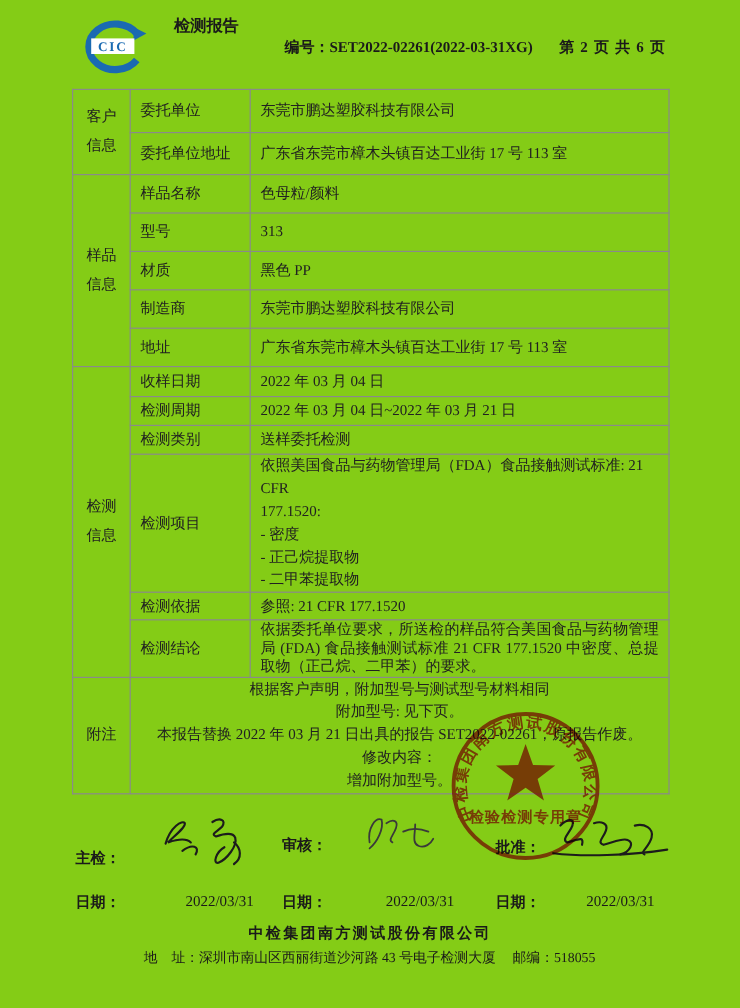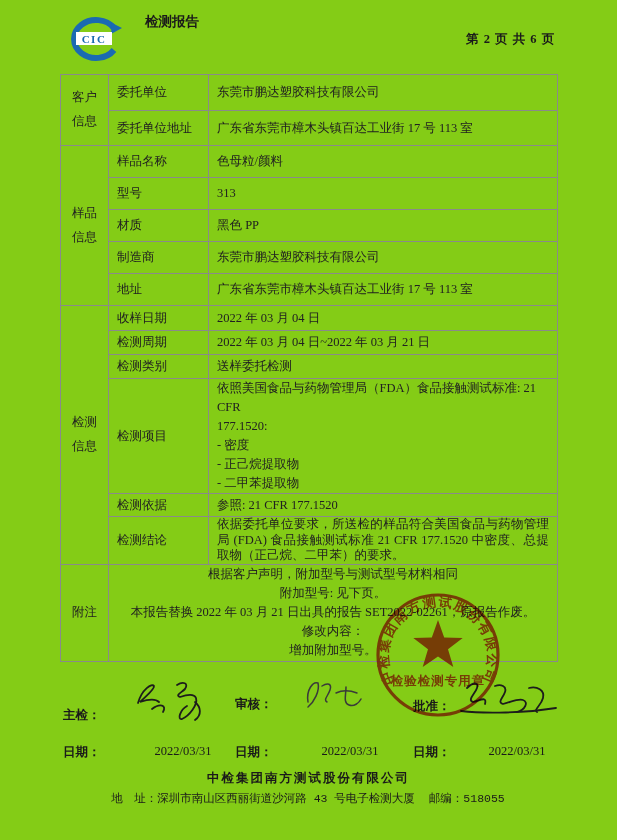--- a/index.html
+++ b/index.html
@@ -28,39 +28,42 @@
   td.notecell{vertical-align:top;padding-top:3px;}
   td.notecell .line{line-height:19px;text-align:center;}
   
   .sig-label{position:absolute;font-size:12.5px;font-weight:bold;color:#1a1a1a;}
   .sig-date{position:absolute;font-size:12.5px;color:#1a1a1a;}
   .sig-svg{position:absolute;}
   .seal{position:absolute;left:373px;top:590px;width:130px;height:130px;mix-blend-mode:multiply;opacity:.92;}
   
   .ft-company{position:absolute;left:0;top:770px;width:617px;text-align:center;
     font-size:12.5px;font-weight:bold;letter-spacing:2px;color:#1a1a1a;}
-  .ft-line1{position:absolute;left:0;top:791px;width:616px;text-align:center;font-size:11.5px;color:#1a1a1a;font-family:Liberation Mono, monospace;}
+  .ft-line1{position:absolute;left:0;top:791px;width:616px;text-align:center;font-size:11.5px;color:#1a1a1a;}
   .ft-line2{position:absolute;left:0;top:807px;width:617px;text-align:center;font-size:11.5px;color:#1a1a1a;}
   .ft-url{color:#0000dd;text-decoration:underline;}
   .sp{display:inline-block;width:14px;}
 </style>
 </head>
 <body>
 
 <div class="page">
 
   <svg class="hdr-logo" viewBox="0 0 64 52">
     <g fill="none" stroke="#1a6ab2" stroke-width="6">
       <path d="M52 15 A 22 19 0 1 0 52 37"></path>
     </g>
     <path d="M50 10 L60 15 L49 21 Z" fill="#1a6ab2"></path>
     <rect x="14" y="19" width="36" height="13" fill="#ffffff"></rect>
     <text x="32" y="29.5" text-anchor="middle" font-size="11" font-weight="bold" fill="#1a6ab2" letter-spacing="1.5" font-family="'Liberation Serif',serif">CIC</text>
   </svg>
   <div class="hdr-title">检测报告</div>
+  <div class="hdr-no">
+    <span>编号：</span><span>SET2022-02261(2022-03-31XG)</span>
+  </div>
   <div class="hdr-page">第 2 页 共 6 页</div>
 
   <table class="rpt">
     <colgroup>
         <col style="width:48px">
         <col style="width:100px">
         <col>
       </colgroup>
     <tbody>
 

